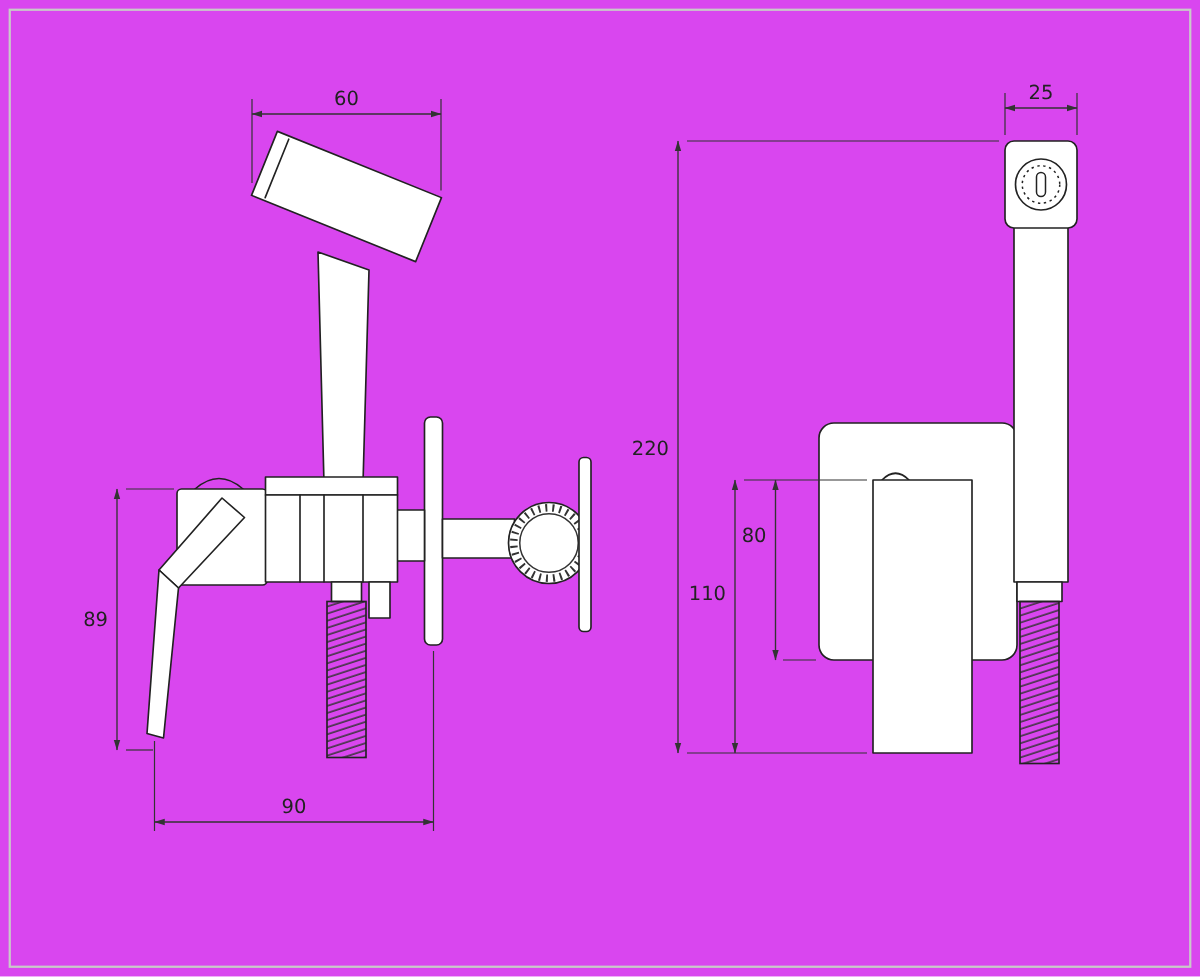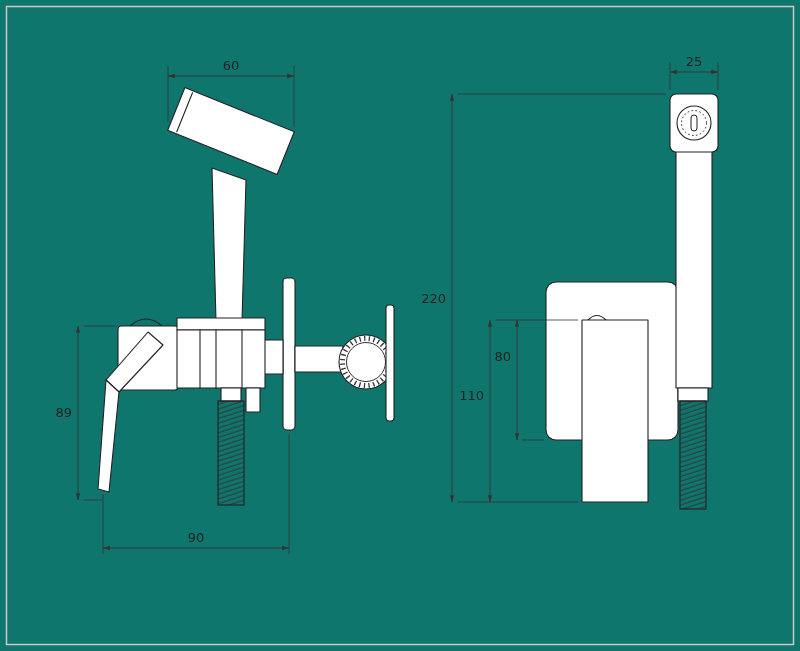--- a/index.html
+++ b/index.html
@@ -1,16 +1,16 @@
 <!DOCTYPE html>
 <html><head>
 <meta charset="utf-8">
 <style>
   html,body{margin:0;padding:0;background:#ffffff;}
-  .sheet{position:relative;width:800px;height:651px;background:#0f766e;overflow:hidden;}
+  .sheet{position:relative;width:800px;height:651px;background:#d946ef;overflow:hidden;}
   svg{display:block;}
   svg text{font-family:"DejaVu Sans","Liberation Sans",sans-serif;font-size:13px;fill:#222222;}
   .ln{stroke:#222222;stroke-width:1.1;fill:none;stroke-linejoin:round;stroke-linecap:round;}
   .fw{fill:#ffffff;stroke:#222222;stroke-width:1.1;stroke-linejoin:round;}
   .dim{stroke:#333333;stroke-width:0.9;fill:none;}
   .ext{stroke:#333333;stroke-width:0.8;fill:none;}
 </style>
 </head>
 <body>
 

